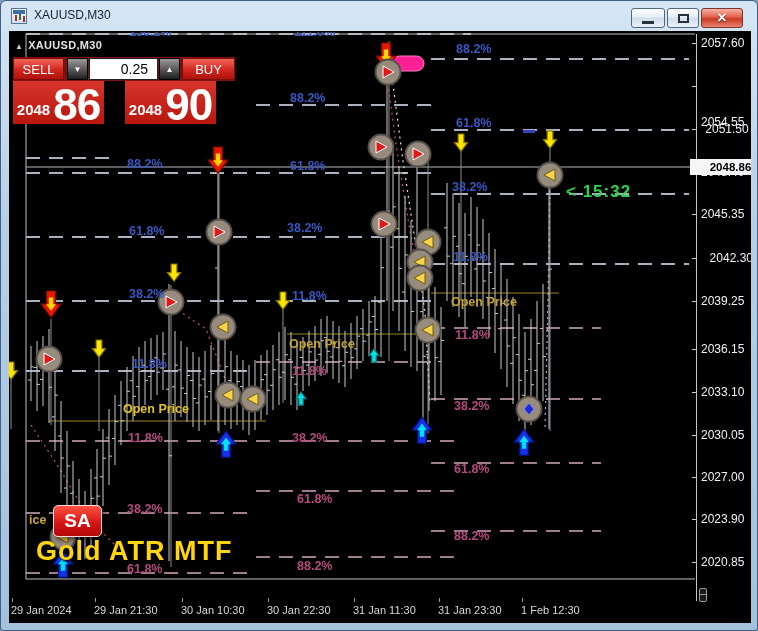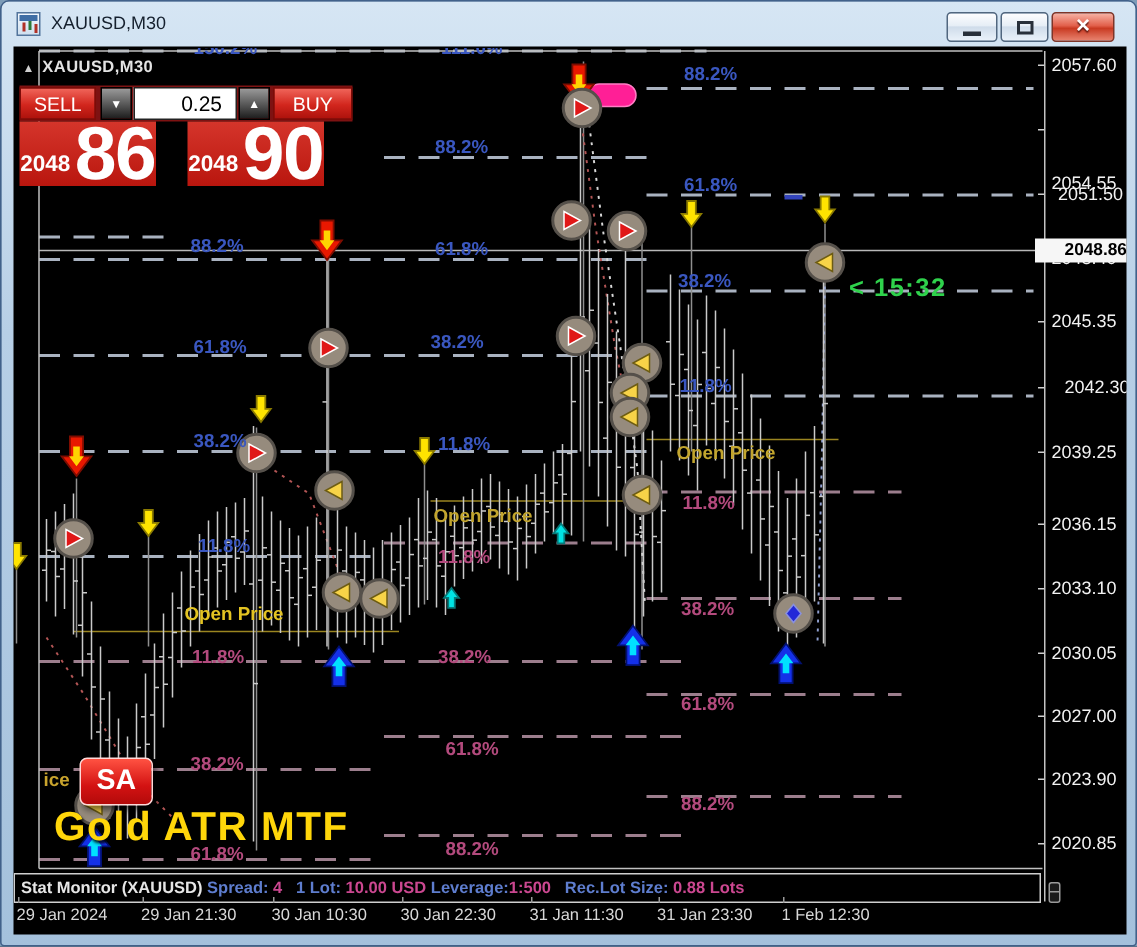--- a/index.html
+++ b/index.html
@@ -33,21 +33,21 @@
   .tbtn.sell{left:4px;width:51px;}
   .tbtn.buy{left:173px;width:53px;}
   .spin{position:absolute;top:27px;width:21px;height:22px;background:linear-gradient(#9a9a9a,#1d1d1d);
         border:1px solid #000;box-sizing:border-box;color:#fff;font-size:8px;display:flex;align-items:center;justify-content:center;}
   .spin.dec{left:58px;}.spin.inc{left:150px;}
   .lot{position:absolute;left:80px;top:27px;width:69px;height:22px;border:1px solid #222;background:#fff;color:#000;
        font-size:14px;text-align:right;padding:0 9px 0 0;box-sizing:border-box;font-family:"Liberation Sans",sans-serif;}
   .pbox{position:absolute;top:50px;width:91px;height:43px;background:linear-gradient(#d5352b,#b9160e);
         display:flex;align-items:flex-end;justify-content:center;color:#fff;padding-bottom:1px;box-sizing:border-box;}
   .pbox .sm{font-size:15px;font-weight:bold;margin:0 3px 5px 0;}
-  .pbox .bg{font-size:50px;font-weight:bold;line-height:.82;letter-spacing:-1px;}
+  .pbox .bg{font-size:44px;font-weight:bold;line-height:.82;letter-spacing:-1px;}
   .pbox.sellp{left:4px;}.pbox.buyp{left:116px;}
   
   .sa{position:absolute;left:44px;top:474px;width:47px;height:30px;border-radius:5px;border:1px solid #ffd9d9;
       background:linear-gradient(#ff5242,#d31212 60%,#b30a0a);box-shadow:2px 3px 5px rgba(0,0,0,.55);
       color:#fff;font-weight:bold;font-size:19px;display:flex;align-items:center;justify-content:center;}
   .watermark{position:absolute;left:27px;top:505px;font-size:27px;font-weight:bold;color:#ffd60a;letter-spacing:1px;
              text-shadow:1px 2px 2px rgba(0,0,0,.85);}
   .icefrag{position:absolute;left:20px;top:482px;color:#c9a42d;font-size:12.5px;font-weight:600;}
   .sigtime{position:absolute;left:557px;top:135px;color:#2fd24c;font-size:17px;font-weight:bold;letter-spacing:1px;margin-top:16px;}
   
@@ -532,31 +532,20 @@
         <div class="tickmark" style="top: 488px;"></div>
         <div class="ticklbl" style="top: 481px;">2023.90</div>
         <div class="tickmark" style="top: 531px;"></div>
         <div class="ticklbl" style="top: 524px;">2020.85</div>
       </div>
     <div class="curbox">2048.86</div>
     <div class="grip">
         <i></i>
       </div>
 
-    <div class="statusbox" id="statusbox">
-        <span style="color: rgb(230, 230, 230);">Stat Monitor (XAUUSD) </span>
-        <span style="color: rgb(94, 125, 206);">Spread: </span>
-        <span style="color: rgb(203, 71, 144);">4</span>
-        <span style="color: rgb(94, 125, 206);">   1 Lot: </span>
-        <span style="color: rgb(203, 71, 144);">10.00 USD </span>
-        <span style="color: rgb(94, 125, 206);">Leverage:</span>
-        <span style="color: rgb(203, 71, 144);">1:500</span>
-        <span style="color: rgb(94, 125, 206);">   Rec.Lot Size: </span>
-        <span style="color: rgb(203, 71, 144);">0.88 Lots</span>
-      </div>
     <div id="time-axis">
         <div class="timetick" style="left: 3px;"></div>
         <div class="timelbl" style="left: 2px;">29 Jan 2024</div>
         <div class="timetick" style="left: 86px;"></div>
         <div class="timelbl" style="left: 85px;">29 Jan 21:30</div>
         <div class="timetick" style="left: 173px;"></div>
         <div class="timelbl" style="left: 172px;">30 Jan 10:30</div>
         <div class="timetick" style="left: 259px;"></div>
         <div class="timelbl" style="left: 258px;">30 Jan 22:30</div>
         <div class="timetick" style="left: 345px;"></div>

